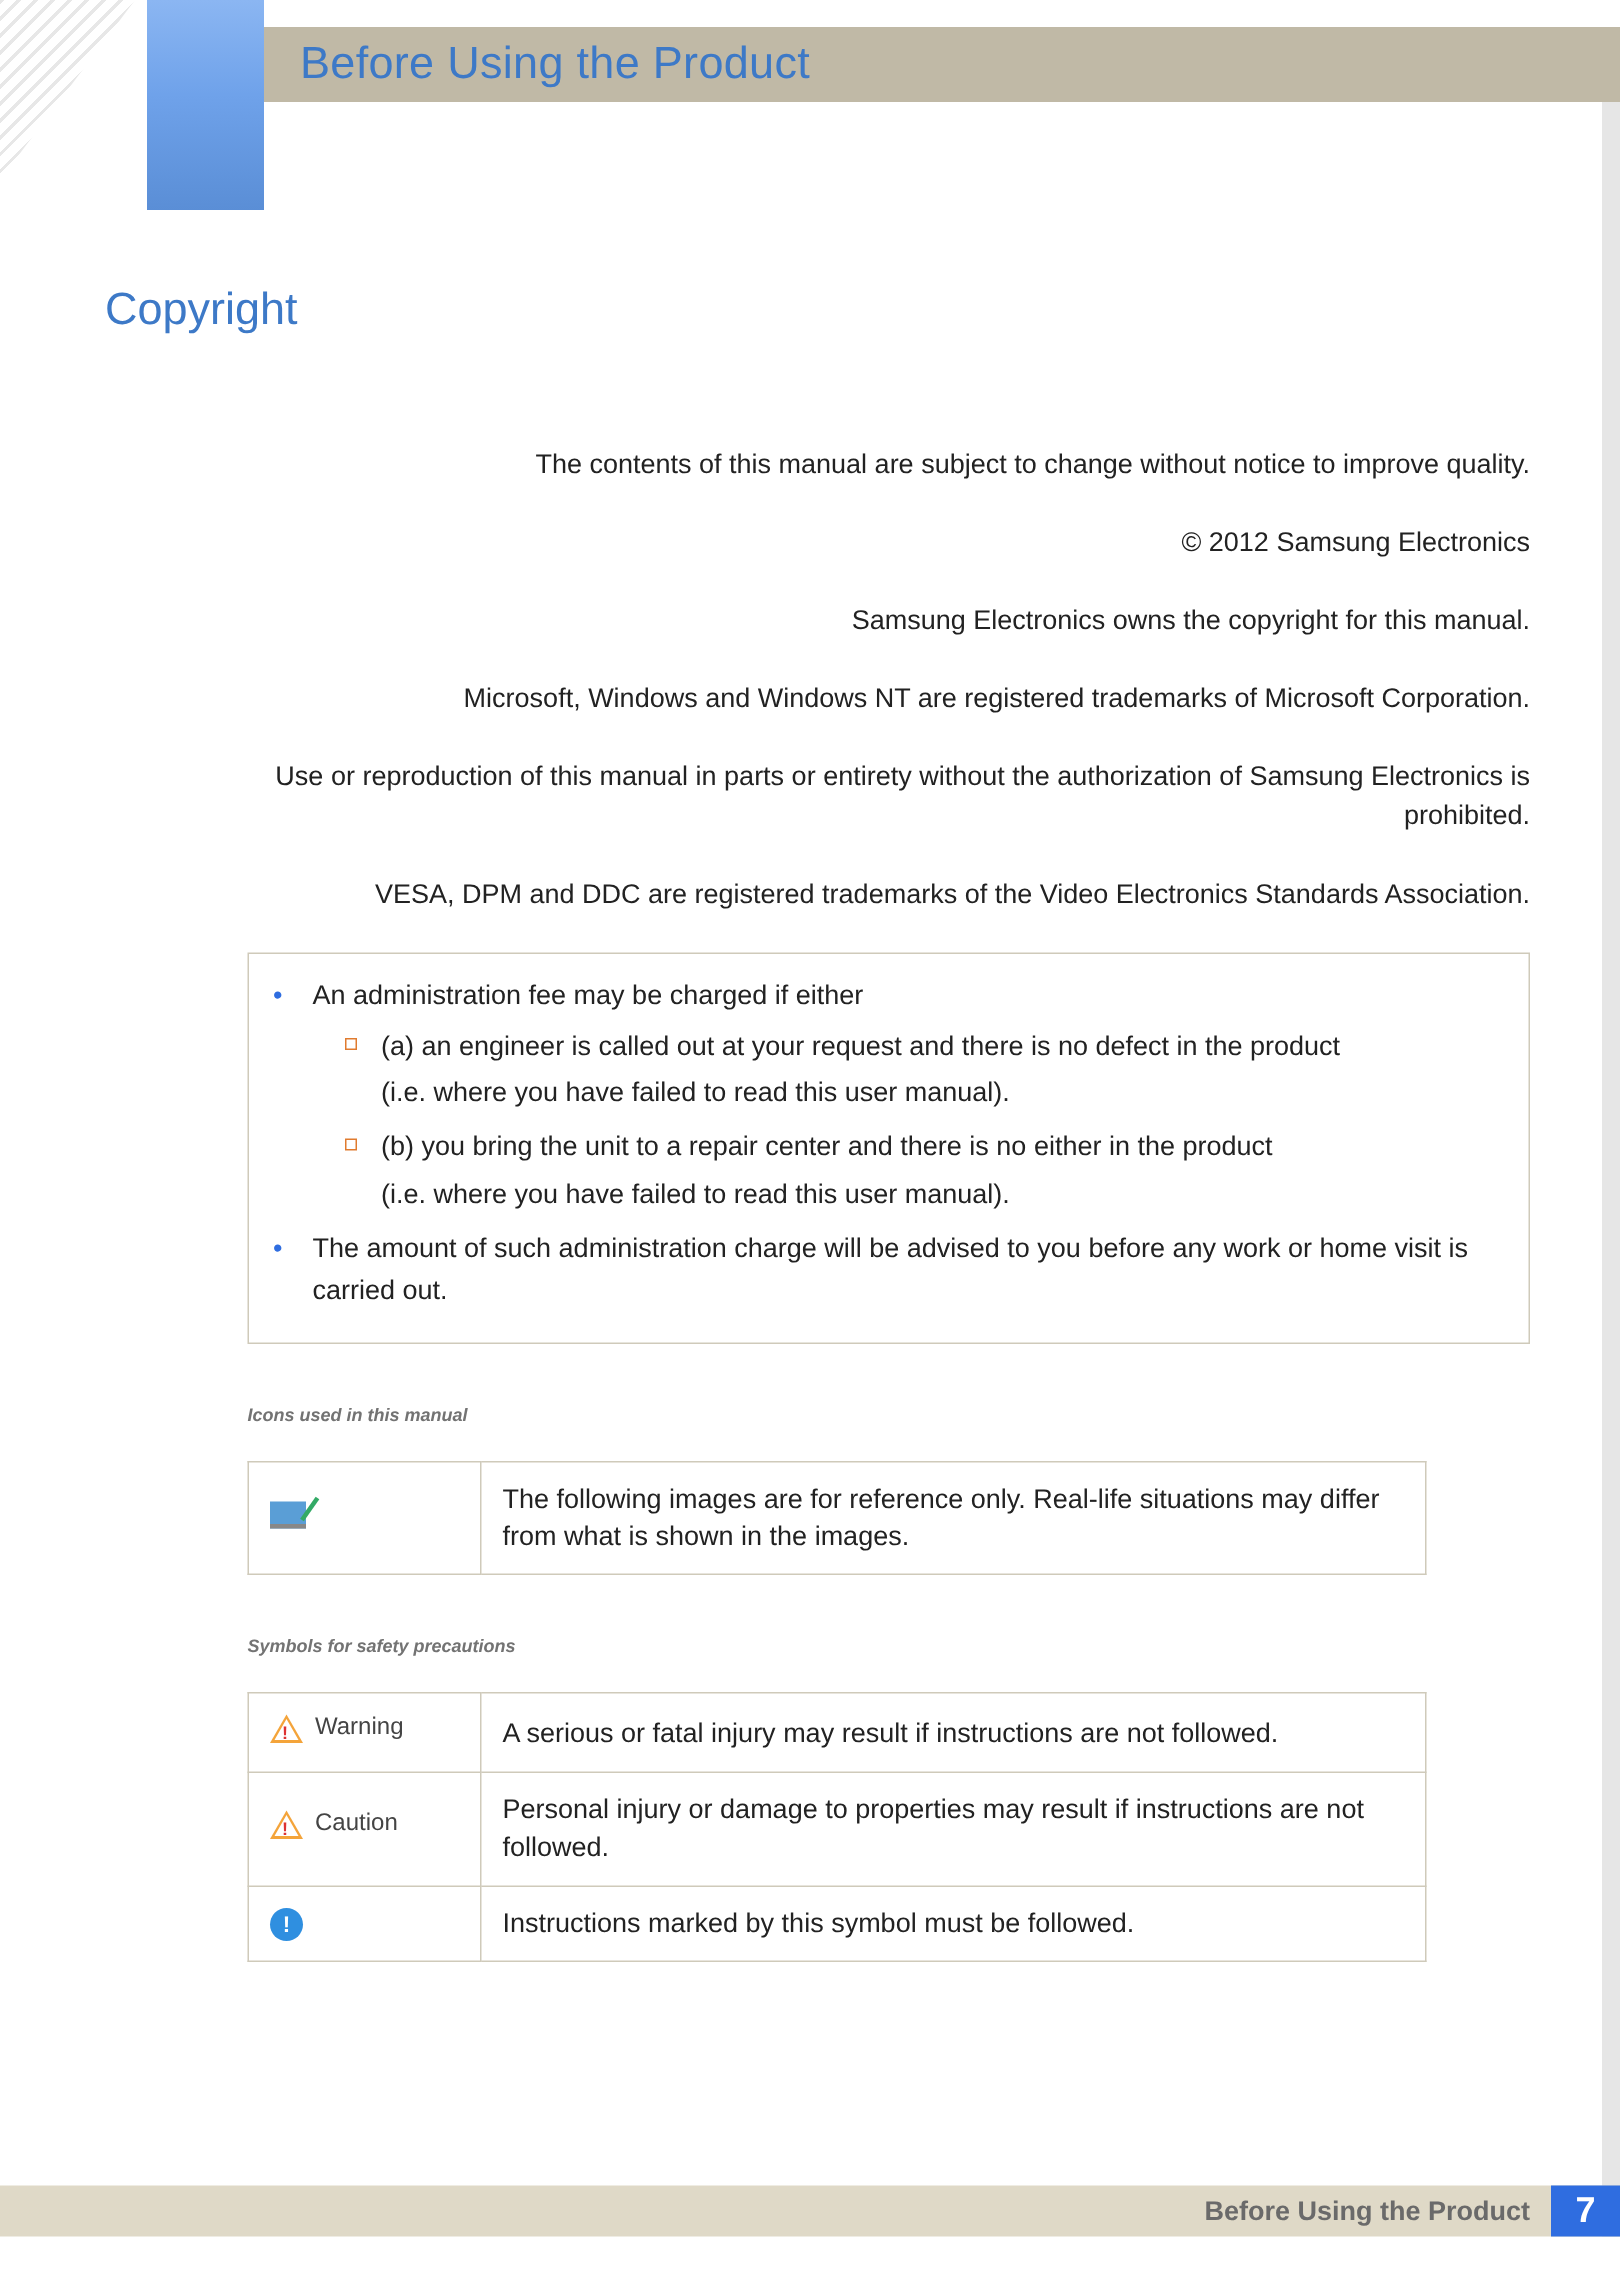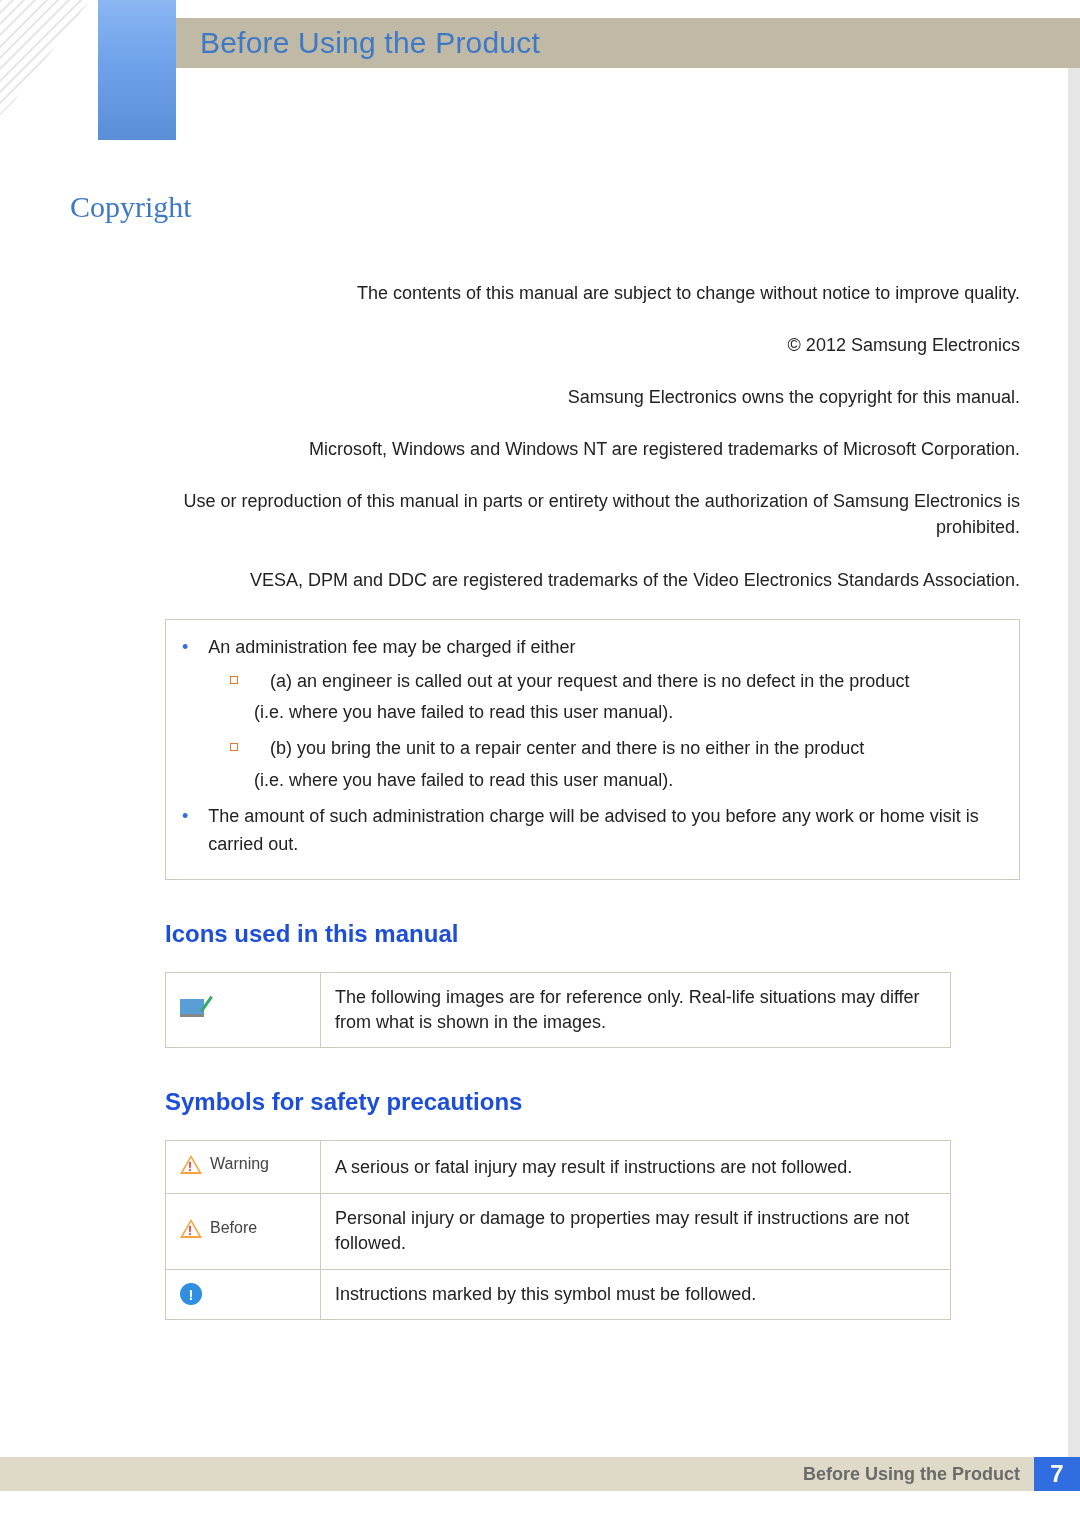--- a/index.html
+++ b/index.html
@@ -33,35 +33,35 @@
 
   
   .rcol {
     position: absolute; right: 0; top: 18px; bottom: 36px; width: 12px;
     background: #e6e6e6;
   }
 
   
   .content { position: absolute; left: 70px; right: 60px; top: 190px; }
 
-  .h2 { font-size: 30px; font-weight: 400; color: #3d79c7; margin-bottom: 56px; font-family: Liberation Serif, serif; }
+  .h2 { font-size: 30px; font-weight: 400; color: #3d79c7; margin-bottom: 72px; }
 
   .para { font-size: 18px; line-height: 1.45; margin-left: 95px; margin-right: 0; margin-bottom: 26px; text-align: right; }
 
   .admin-box {
     margin-left: 95px; border: 1px solid #cfcaba;
     padding: 14px 16px 14px 16px; font-size: 18px; line-height: 1.55;
   }
   .blt1 { display: flex; gap: 20px; margin-bottom: 6px; }
   .blt1 .dot { color: #2f6de0; font-size: 18px; line-height: 1; padding-top: 4px; }
-  .sub { margin-left: 48px; display: flex; gap: 32px; margin-bottom: 4px; }
+  .sub { margin-left: 48px; display: flex; gap: 16px; margin-bottom: 4px; }
   .sub .sq { width: 8px; height: 8px; border: 1px solid #e07b2f; margin-top: 8px; flex: 0 0 auto; }
   .subline { margin-left: 72px; margin-bottom: 8px; }
 
-  .h3 { font-size: 24px; font-weight: 700; color: #1d4ed8; margin: 40px 0 24px 95px; }
+  .h3 { font-size: 12px; font-weight: 700; color: #737373; margin: 40px 0 24px 95px; font-style: italic; }
 
   table.icons, table.symbols {
     margin-left: 95px; border-collapse: collapse; width: 786px;
   }
   table.icons td, table.symbols td {
     border: 1px solid #cfcaba; padding: 12px 14px; font-size: 18px; line-height: 1.4; vertical-align: middle;
   }
   table.icons td.icon, table.symbols td.icon { width: 155px; text-align: left; }
 
   
@@ -175,21 +175,21 @@
         </td>
         <td>A serious or fatal injury may result if instructions are not followed.</td>
       </tr>
       <tr>
         <td class="icon">
           <span class="warn-tri">
             <span class="tri">
                   <span class="inner"></span>
                   <span class="bang">!</span>
                 </span>
-            <span class="sym-label">Before</span>
+            <span class="sym-label">Caution</span>
           </span>
         </td>
         <td>Personal injury or damage to properties may result if instructions are not followed.</td>
       </tr>
       <tr>
         <td class="icon">
           <span class="info-dot">!</span>
         </td>
         <td>Instructions marked by this symbol must be followed.</td>
       </tr>

